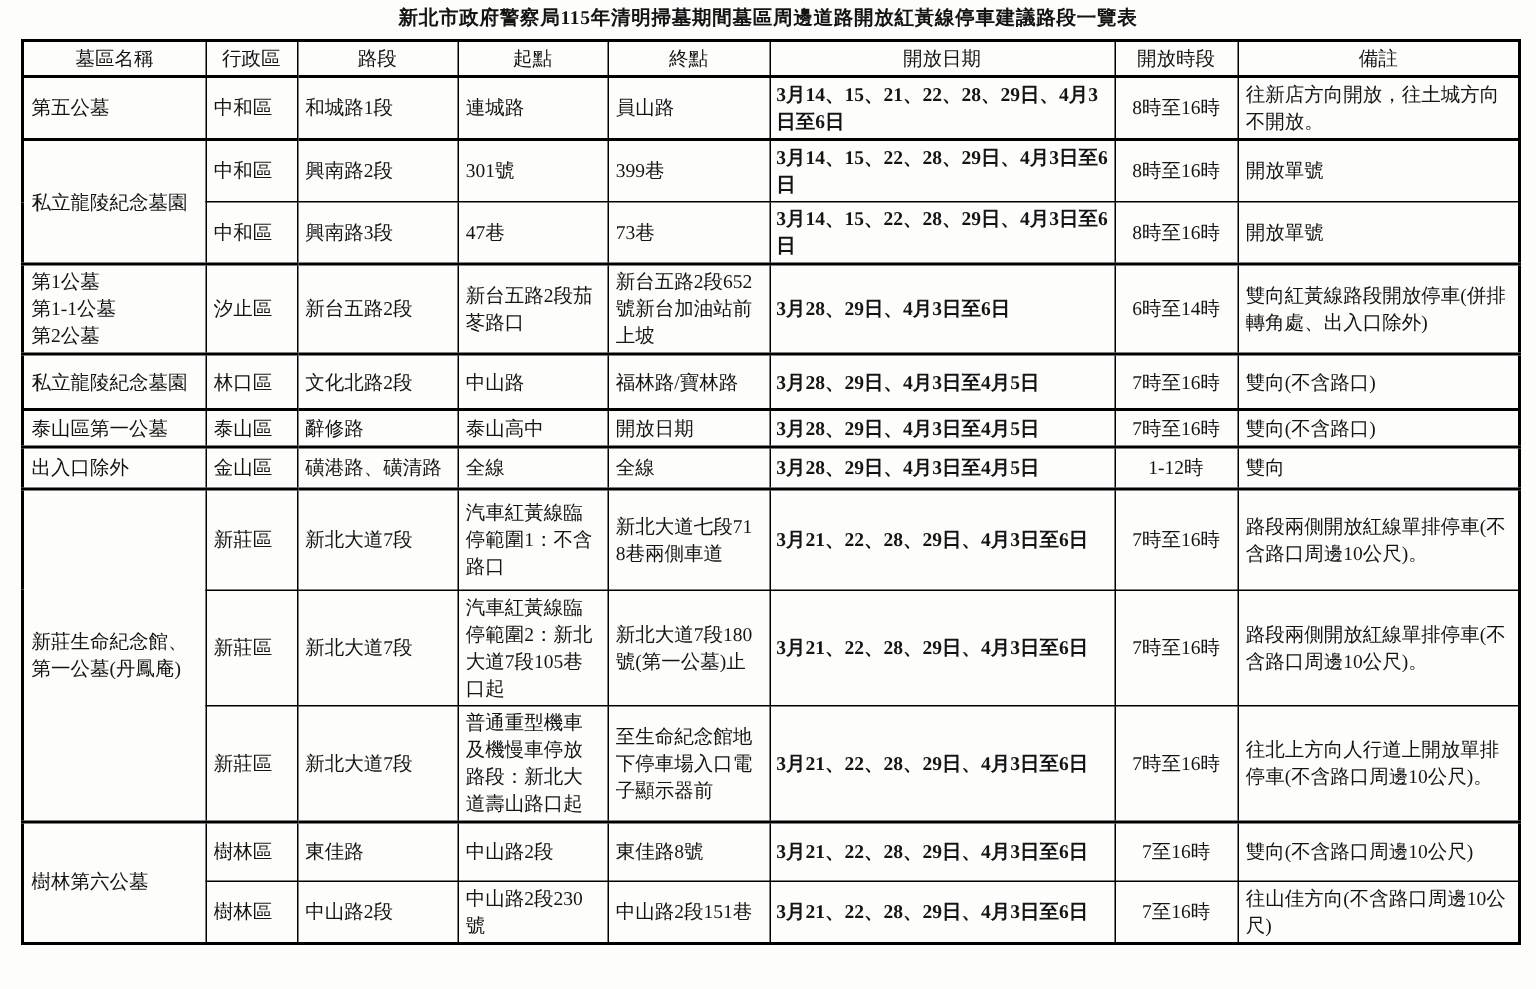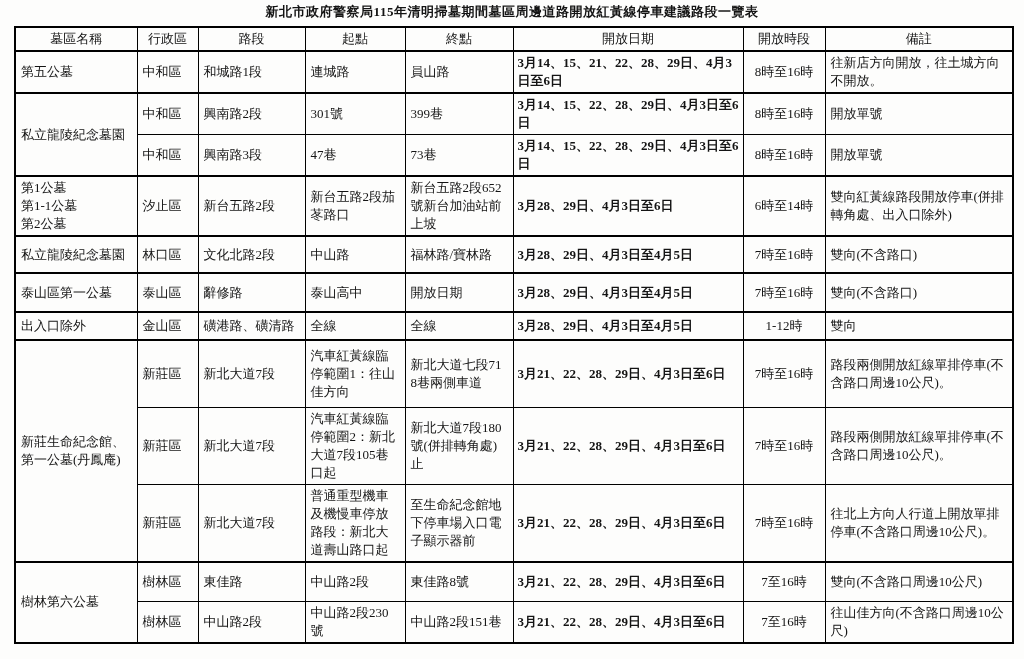--- a/index.html
+++ b/index.html
@@ -134,21 +134,21 @@
       <td class="name">私立龍陵紀念墓園</td>
       <td>林口區</td>
       <td>文化北路2段</td>
       <td>中山路</td>
       <td>福林路/寶林路</td>
       <td class="dates">3月28、29日、4月3日至4月5日</td>
       <td class="hours">7時至16時</td>
       <td>雙向(不含路口)</td>
     </tr>
 
-    <tr class="gs" style="height:39px">
+    <tr class="gs" style="height:25px">
       <td class="name">泰山區第一公墓</td>
       <td>泰山區</td>
       <td>辭修路</td>
       <td>泰山高中</td>
       <td>開放日期</td>
       <td class="dates">3月28、29日、4月3日至4月5日</td>
       <td class="hours">7時至16時</td>
       <td>雙向(不含路口)</td>
     </tr>
 
@@ -160,31 +160,31 @@
       <td>全線</td>
       <td class="dates">3月28、29日、4月3日至4月5日</td>
       <td class="hours">1-12時</td>
       <td>雙向</td>
     </tr>
 
     <tr class="gs" style="height:67px">
       <td class="name" rowspan="3">新莊生命紀念館、第一公墓(丹鳳庵)</td>
       <td>新莊區</td>
       <td>新北大道7段</td>
-      <td>汽車紅黃線臨停範圍1：往山佳方向</td>
+      <td>汽車紅黃線臨停範圍1：不含路口</td>
       <td>新北大道七段718巷兩側車道</td>
       <td class="dates">3月21、22、28、29日、4月3日至6日</td>
       <td class="hours">7時至16時</td>
       <td>路段兩側開放紅線單排停車(不含路口周邊10公尺)。</td>
     </tr>
     <tr style="height:55px">
       <td>新莊區</td>
       <td>新北大道7段</td>
       <td>汽車紅黃線臨停範圍2：新北大道7段105巷口起</td>
-      <td>新北大道7段180號(併排轉角處)止</td>
+      <td>新北大道7段180號(第一公墓)止</td>
       <td class="dates">3月21、22、28、29日、4月3日至6日</td>
       <td class="hours">7時至16時</td>
       <td>路段兩側開放紅線單排停車(不含路口周邊10公尺)。</td>
     </tr>
     <tr style="height:73px">
       <td>新莊區</td>
       <td>新北大道7段</td>
       <td>普通重型機車及機慢車停放路段：新北大道壽山路口起</td>
       <td>至生命紀念館地下停車場入口電子顯示器前</td>
       <td class="dates">3月21、22、28、29日、4月3日至6日</td>

